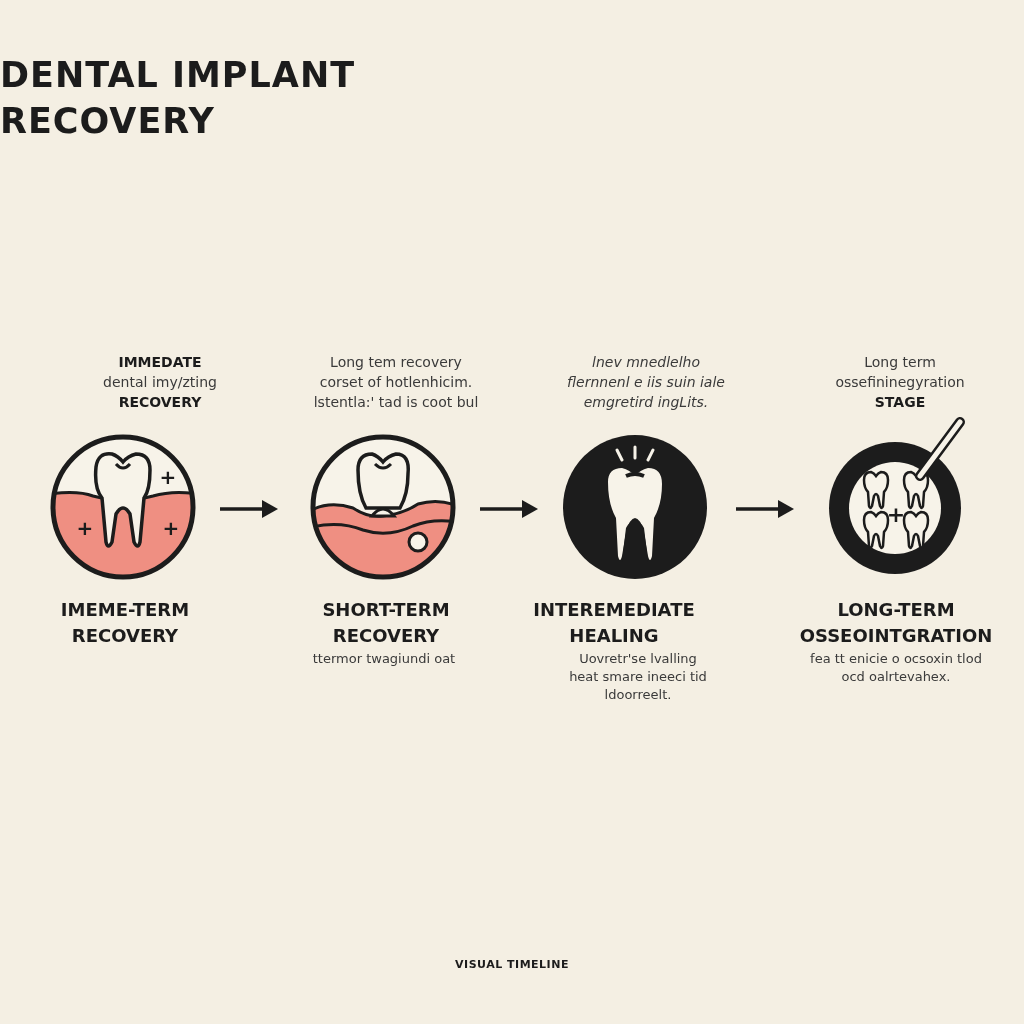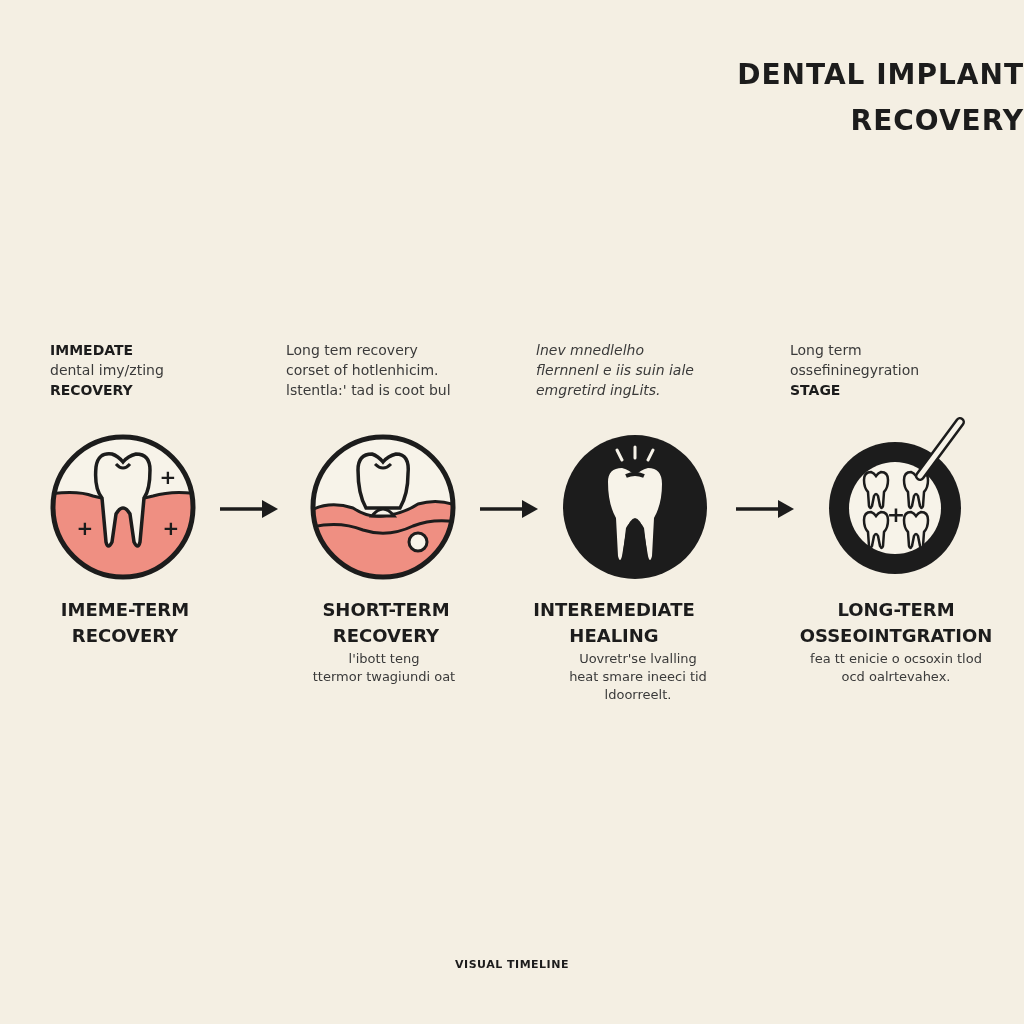--- a/index.html
+++ b/index.html
@@ -8,32 +8,33 @@
       background: #f4efe3;
       font-family: "DejaVu Sans", "Liberation Sans", sans-serif;
       color: #1f1f1f;
       position: relative;
       overflow: hidden;
     }
     .title {
       position: absolute;
       left: 0; right: 0;
       top: 52px;
-      text-align: right;
+      text-align: left;
       font-family: "DejaVu Sans", sans-serif;
       font-weight: bold;
-      font-size: 28px;
+      font-size: 35px;
       line-height: 46px;
       letter-spacing: 1px;
       color: #1c1c1c;
     }
     .top-caption {
       position: absolute;
-      top: 340px;
+      top: 352px;
       width: 220px;
+      text-align: center;
       font-size: 14px;
       line-height: 20px;
       color: #3a3a3a;
     }
     .top-caption .bold { font-weight: bold; color: #1c1c1c; }
     .icon-wrap {
       position: absolute;
       top: 432px;
       width: 150px;
       height: 150px;
@@ -141,21 +142,20 @@
     <path d="M64 84 Q75 70 86 84 Z" fill="#f7f3e9" stroke="#1c1c1c" stroke-width="3"></path>
     <circle cx="110" cy="110" r="9" fill="#f7f3e9" stroke="#1c1c1c" stroke-width="3"></circle>
     <circle cx="75" cy="75" r="70" fill="none" stroke="#1c1c1c" stroke-width="5"></circle>
   </svg>
 </div>
 <div class="bottom-label" style="left:266px;">
   <div>SHORT-TERM</div>
   <div>RECOVERY</div>
 </div>
 <div class="bottom-desc" style="left:264px;">
-  <div>l'ibott teng</div>
   <div>ttermor twagiundi oat</div>
 </div>
 
 <div class="arrow" style="left:478px;">
   <svg width="62" height="22" viewBox="0 0 62 22">
     <line x1="2" y1="11" x2="46" y2="11" stroke="#1c1c1c" stroke-width="3.5"></line>
     <polygon points="44,2 60,11 44,20" fill="#1c1c1c"></polygon>
   </svg>
 </div>
 

